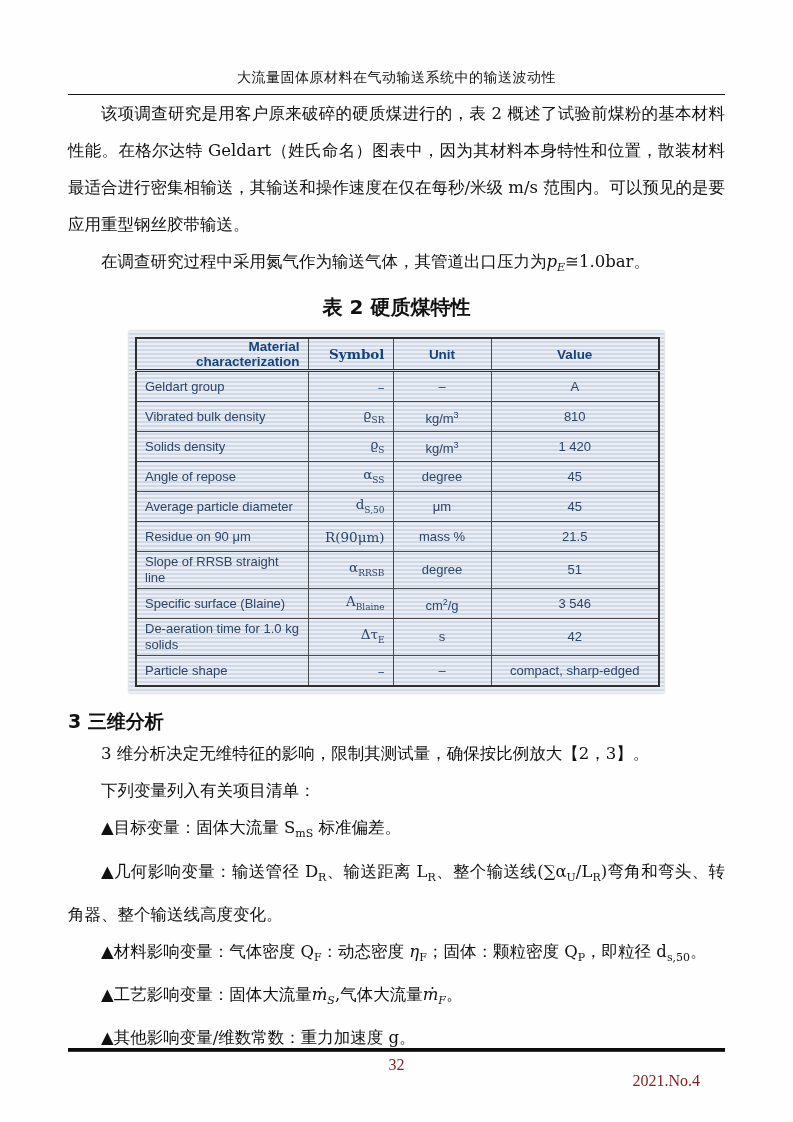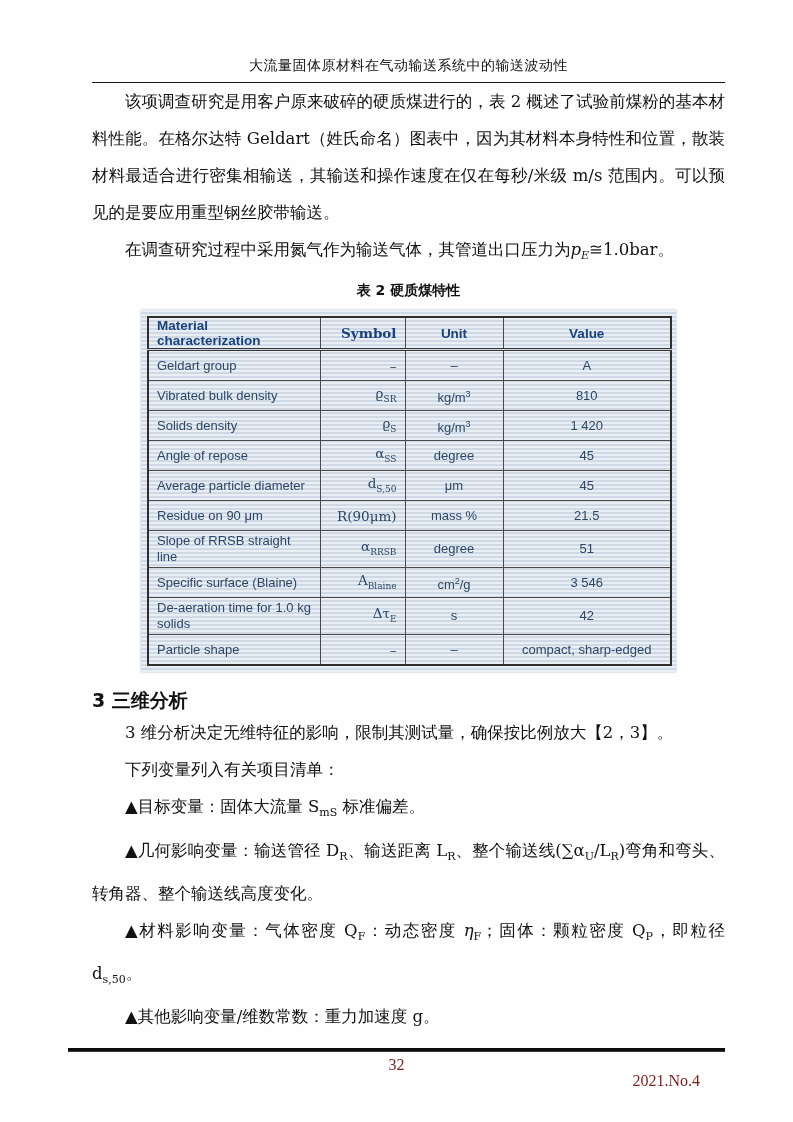--- a/index.html
+++ b/index.html
@@ -6,21 +6,21 @@
   .page{
     position:relative;
     width:793px;height:1122px;
     margin:0 auto;
     background:#fefefe;
     overflow:hidden;
     font-family:"DejaVu Serif","Liberation Serif",serif;
     color:#111;
     box-shadow:0 0 6px rgba(0,0,0,.35);
   }
-  .content{padding:0 68px;margin-left:24px;}
+  .content{padding:12px 68px;}
   
   .doc-header{padding-top:57px;}
   .doc-header .title{
     text-align:center;
     font-size:14px;
     letter-spacing:.5px;
     color:#151515;
   }
   .header-rule{border-bottom:1.6px solid #151515;margin-top:7px;}
   
@@ -32,21 +32,21 @@
     margin:0;
   }
   .p1{margin-top:6px;}
   .p2{margin-top:8px;}
   .formula{font-family:"DejaVu Serif",serif;}
   
   .tbl-caption{
     margin-top:8px;
     text-align:center;
     font-weight:bold;
-    font-size:14px;
+    font-size:20px;
     font-family:"DejaVu Sans","Liberation Sans",sans-serif;
   }
   .table-wrap{
     margin:10px auto 0;
     width:535px;
     box-sizing:border-box;
     padding:6px;
     background:
       repeating-linear-gradient(180deg,
         rgba(255,255,255,.35) 0 2px,
@@ -74,21 +74,21 @@
   table.coal td{
     border:1px solid #4a4a4a;
     font-size:13px;
     height:25px;
     padding:2px 8px;
     line-height:16px;
     vertical-align:middle;
     text-align:center;
   }
   table.coal .c0{text-align:left;}
-  table.coal th.c0{text-align:left;}
+  table.coal th.c0{text-align:right;}
   table.coal .c1{font-family:"DejaVu Serif","Liberation Serif",serif;font-size:13.5px;text-align:right;}
   col.w0{width:172px;}col.w1{width:85px;}col.w2{width:98px;}col.w3{width:168px;}
   table.coal sub{font-size:9px;}
   table.coal sup{font-size:9px;}
   
   h2.section{
     margin:16px 0 0 0;
     font-size:19px;
     font-weight:bold;
     font-family:"DejaVu Sans","Liberation Sans",sans-serif;
@@ -217,20 +217,21 @@
 
     <h2 class="section">3  三维分析</h2>
 
     <p class="body sec-par sec-first">3 维分析决定无维特征的影响，限制其测试量，确保按比例放大【2，3】。</p>
     <p class="body sec-par">下列变量列入有关项目清单：</p>
 
     <div>
         <p class="body sec-par">▲目标变量：固体大流量 S<sub>mS</sub> 标准偏差。</p>
         <p class="body sec-par">▲几何影响变量：输送管径 D<sub>R</sub>、输送距离 L<sub>R</sub>、整个输送线(∑α<sub>U</sub>/L<sub>R</sub>)弯角和弯头、转角器、整个输送线高度变化。</p>
         <p class="body sec-par">▲材料影响变量：气体密度 Q<sub>F</sub>：动态密度 <i>η</i><sub>F</sub>；固体：颗粒密度 Q<sub>P</sub>，即粒径 d<sub>s,50</sub>。</p>
+        <p class="body sec-par">▲工艺影响变量：固体大流量<i>ṁ<sub>S</sub></i>,气体大流量<i>ṁ<sub>F</sub></i>。</p>
         <p class="body sec-par">▲其他影响变量/维数常数：重力加速度 g。</p>
       </div>
 
   </div>
 
   <div class="footer">
     <div class="footer-rule"></div>
     <div class="footer-row">
       <span class="page-num">32</span>
       <span class="issue">2021.No.4</span>

